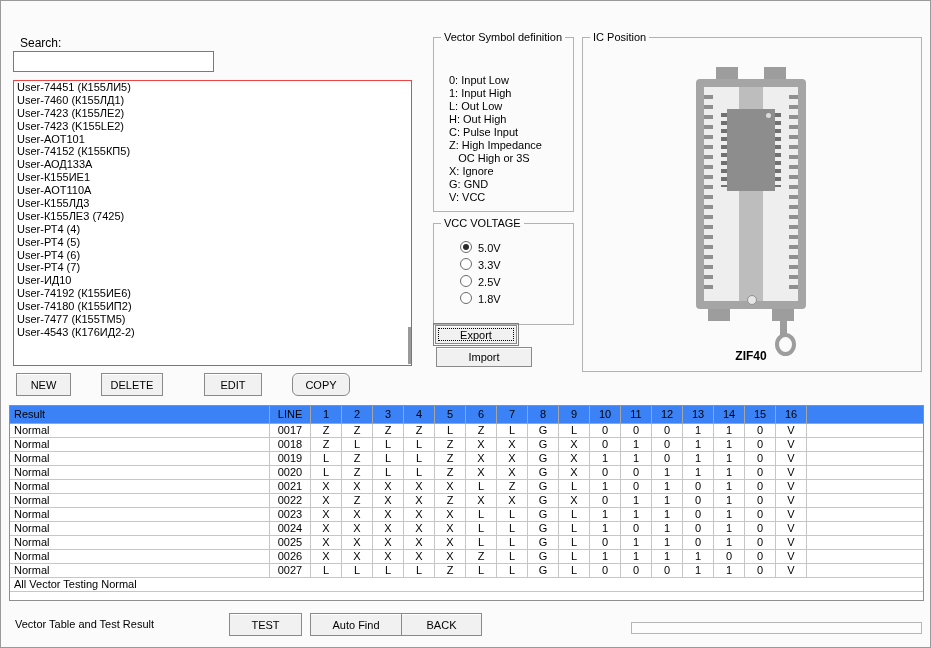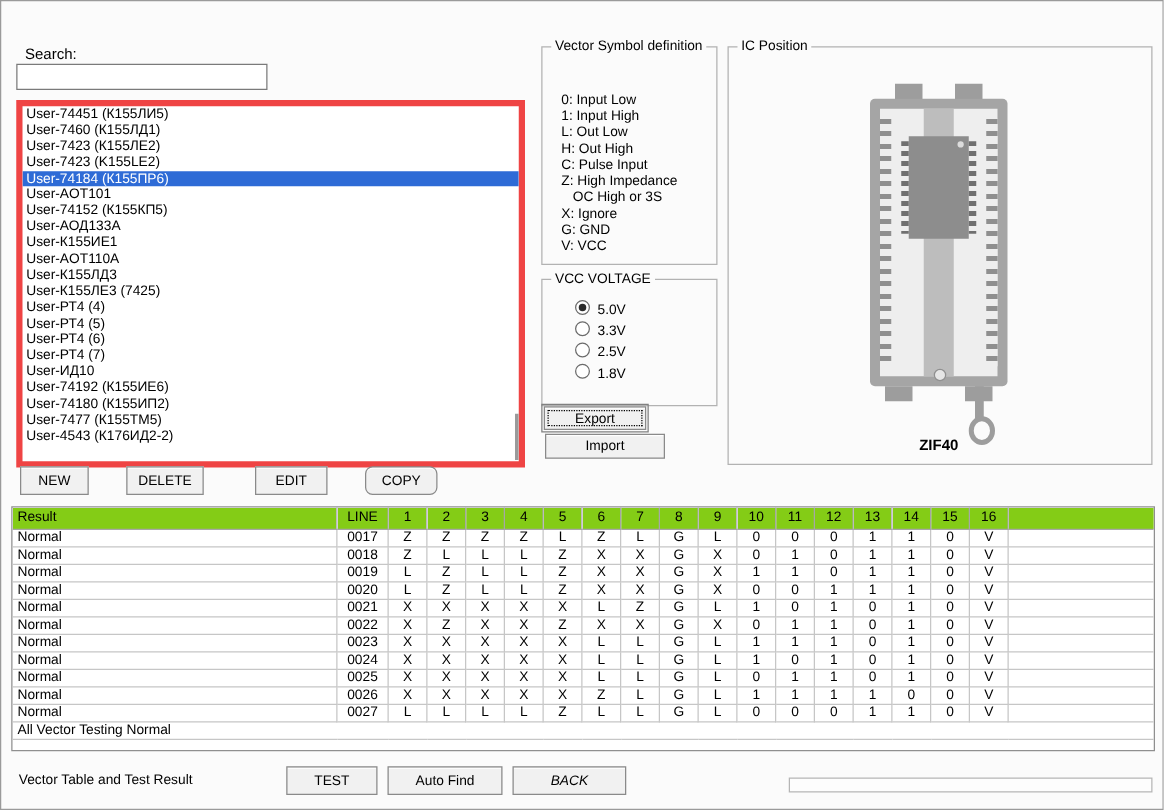--- a/index.html
+++ b/index.html
@@ -12,21 +12,21 @@
   .title{position:absolute;left:9px;top:7px;font-size:12px;}
   .close{position:absolute;right:4px;top:2px;width:34px;height:24px;background:transparent;border:none;
          font-size:14px;line-height:24px;text-align:center;cursor:pointer;font-family:inherit;padding:0;}
 
   
   .search-label{position:absolute;left:19px;top:35px;font-size:12px;}
   .search-input{position:absolute;left:12px;top:50px;width:193px;height:19px;border:1px solid #7a7a7a;
                 background:#fff;font:12px "Liberation Sans",sans-serif;padding:0 3px;outline:none;}
 
   
-  .listbox{position:absolute;left:12px;top:79px;width:397px;height:284px;border:5px solid #ef4444;
+  .listbox{position:absolute;left:12px;top:79px;width:397px;height:284px;border:1px solid #ef4444;
            background:#fff;overflow:hidden;}
   .list-item{height:12.9px;line-height:12.9px;padding-left:3px;white-space:nowrap;}
   .list-item.selected{background:var(--sel,#2e6bd6);color:#fff;}
   .list-scrollbar{position:absolute;right:0;top:246px;width:3px;height:37px;background:#9a9a9a;}
 
   
   .btn{position:absolute;height:23px;background:#f1f1f1;border:1px solid #8a8a8a;
        font:11px "Liberation Sans",sans-serif;cursor:pointer;box-shadow:inset 0 1px 0 #fff;padding:0;}
   .btn-new{left:15px;top:372px;width:55px;}
   .btn-delete{left:100px;top:372px;width:62px;}
@@ -75,54 +75,53 @@
   .lever{left:84px;top:242px;width:7px;height:26px;background:#9d9d9d;}
   .loop{left:79px;top:266px;width:13px;height:15px;border:4px solid #9d9d9d;border-radius:50%;}
   .socket-label{left:0;right:0;top:282px;text-align:center;font-weight:bold;font-size:12px;}
 
   
   .table-wrap{position:absolute;left:8px;top:404px;width:915px;height:196px;border:1px solid #8f8f8f;
               background:#fff;box-sizing:border-box;overflow:hidden;}
   table{border-collapse:collapse;table-layout:fixed;width:100%;}
   th,td{border:1px solid #c6c6c6;font-weight:normal;font-size:11px;line-height:13px;padding:0;
         text-align:center;overflow:hidden;white-space:nowrap;}
-  th{height:17px;border-color:#a6a6a6;background:#84cc16;}
+  th{height:17px;border-color:#a6a6a6;background:#3b82f6;}
   td{height:13px;}
   tr:first-child th{border-top:none;}
   th:first-child,td:first-child{border-left:none;}
   .col-result{width:255px;text-align:left;padding-left:4px;}
   .col-line{width:40px;}
   .col-v{width:30px;}
   .col-fill{border-right:none;}
   .footer-cell{text-align:left;padding-left:4px;border-right:none;}
 
   
   .bottom-label{position:absolute;left:14px;top:617px;font-size:11px;}
   .btn-test{left:228px;top:612px;width:73px;}
   .btn-autofind{left:309px;top:612px;width:92px;}
-  .btn-back{left:409px;top:612px;width:91px;font-style:italic;}
+  .btn-back{left:400px;top:612px;width:81px;}
   .progress{position:absolute;left:630px;top:621px;width:291px;height:12px;border:1px solid #b5b5b5;
             background:#fdfdfd;box-sizing:border-box;}
 </style>
 </head>
 <body>
 
 <div class="window">
 
 
   <span class="search-label">Search:</span>
   <input class="search-input" value="" style="">
 
   <div class="listbox">
     <div class="list-scrollbar"></div>
   <div class="list-item">User-74451 (К155ЛИ5)</div>
       <div class="list-item">User-7460 (К155ЛД1)</div>
       <div class="list-item">User-7423 (К155ЛЕ2)</div>
       <div class="list-item">User-7423 (K155LE2)</div>
-      <div class="list-item selected">User-74184 (К155ПР6)</div>
       <div class="list-item">User-AOT101</div>
       <div class="list-item">User-74152 (К155КП5)</div>
       <div class="list-item">User-АОД133А</div>
       <div class="list-item">User-К155ИЕ1</div>
       <div class="list-item">User-AOT110A</div>
       <div class="list-item">User-К155ЛД3</div>
       <div class="list-item">User-К155ЛЕ3 (7425)</div>
       <div class="list-item">User-РТ4 (4)</div>
       <div class="list-item">User-РТ4 (5)</div>
       <div class="list-item">User-РТ4 (6)</div>

